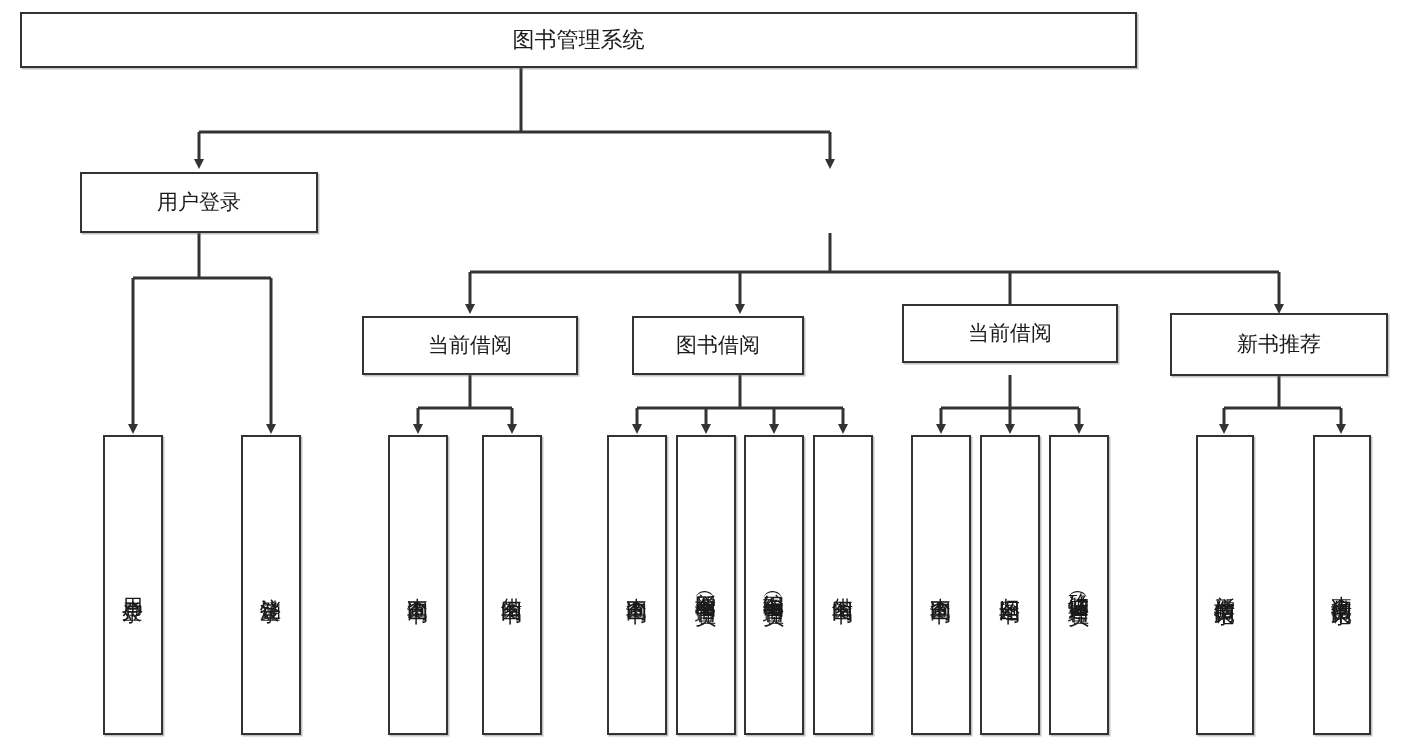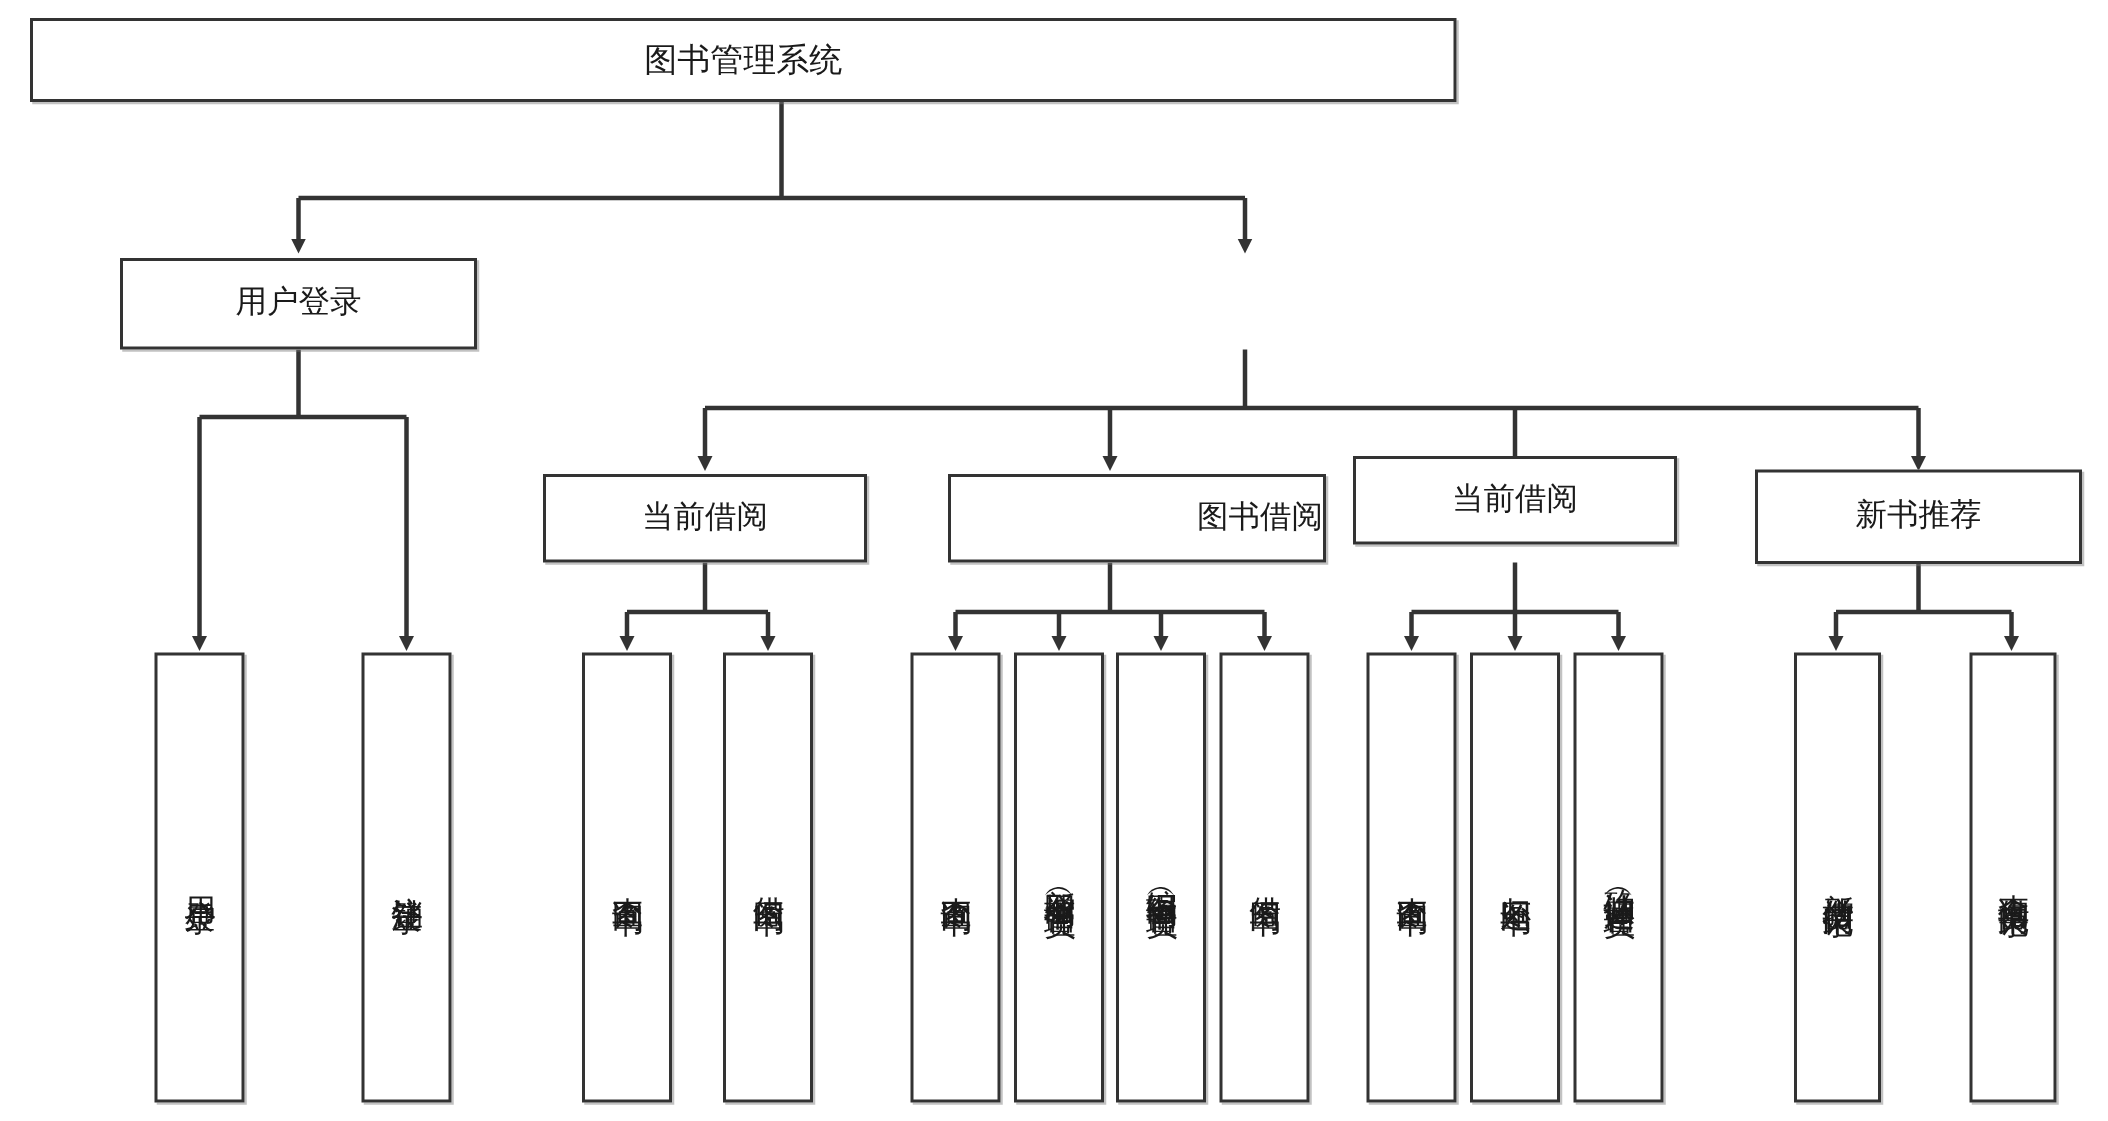--- a/index.html
+++ b/index.html
@@ -121,32 +121,32 @@
       <path d="M1010,408 L1010,425" marker-end="url(#arrow)"></path>
       <path d="M1079,408 L1079,425" marker-end="url(#arrow)"></path>
 
       <path d="M1279,376 L1279,408"></path>
       <path d="M1224,408 L1341,408"></path>
       <path d="M1224,408 L1224,425" marker-end="url(#arrow)"></path>
       <path d="M1341,408 L1341,425" marker-end="url(#arrow)"></path>
     </g>
   </svg>
 
-  <div class="node horiz root" style="left:20px; top:12px; width:951px; height:56px;">
+  <div class="node horiz root" style="left:20px; top:12px; width:1117px; height:56px;">
     <span class="label">图书管理系统</span>
   </div>
 
   <div class="node horiz" style="left:80px; top:172px; width:238px; height:61px;">
     <span class="label">用户登录</span>
   </div>
 
   <div class="node horiz" style="left:362px; top:316px; width:216px; height:59px;">
     <span class="label">当前借阅</span>
   </div>
-  <div class="node horiz" style="left:632px; top:316px; width:252px; height:59px;justify-content:flex-end;">
+  <div class="node horiz" style="left:632px; top:316px; width:172px; height:59px;">
     <span class="label">图书借阅</span>
   </div>
   <div class="node horiz" style="left:902px; top:304px; width:216px; height:59px;">
     <span class="label">当前借阅</span>
   </div>
   <div class="node horiz" style="left:1170px; top:313px; width:218px; height:63px;">
     <span class="label">新书推荐</span>
   </div>
 
   <div class="node vert" style="left:103px; top:435px; width:60px; height:300px;">

